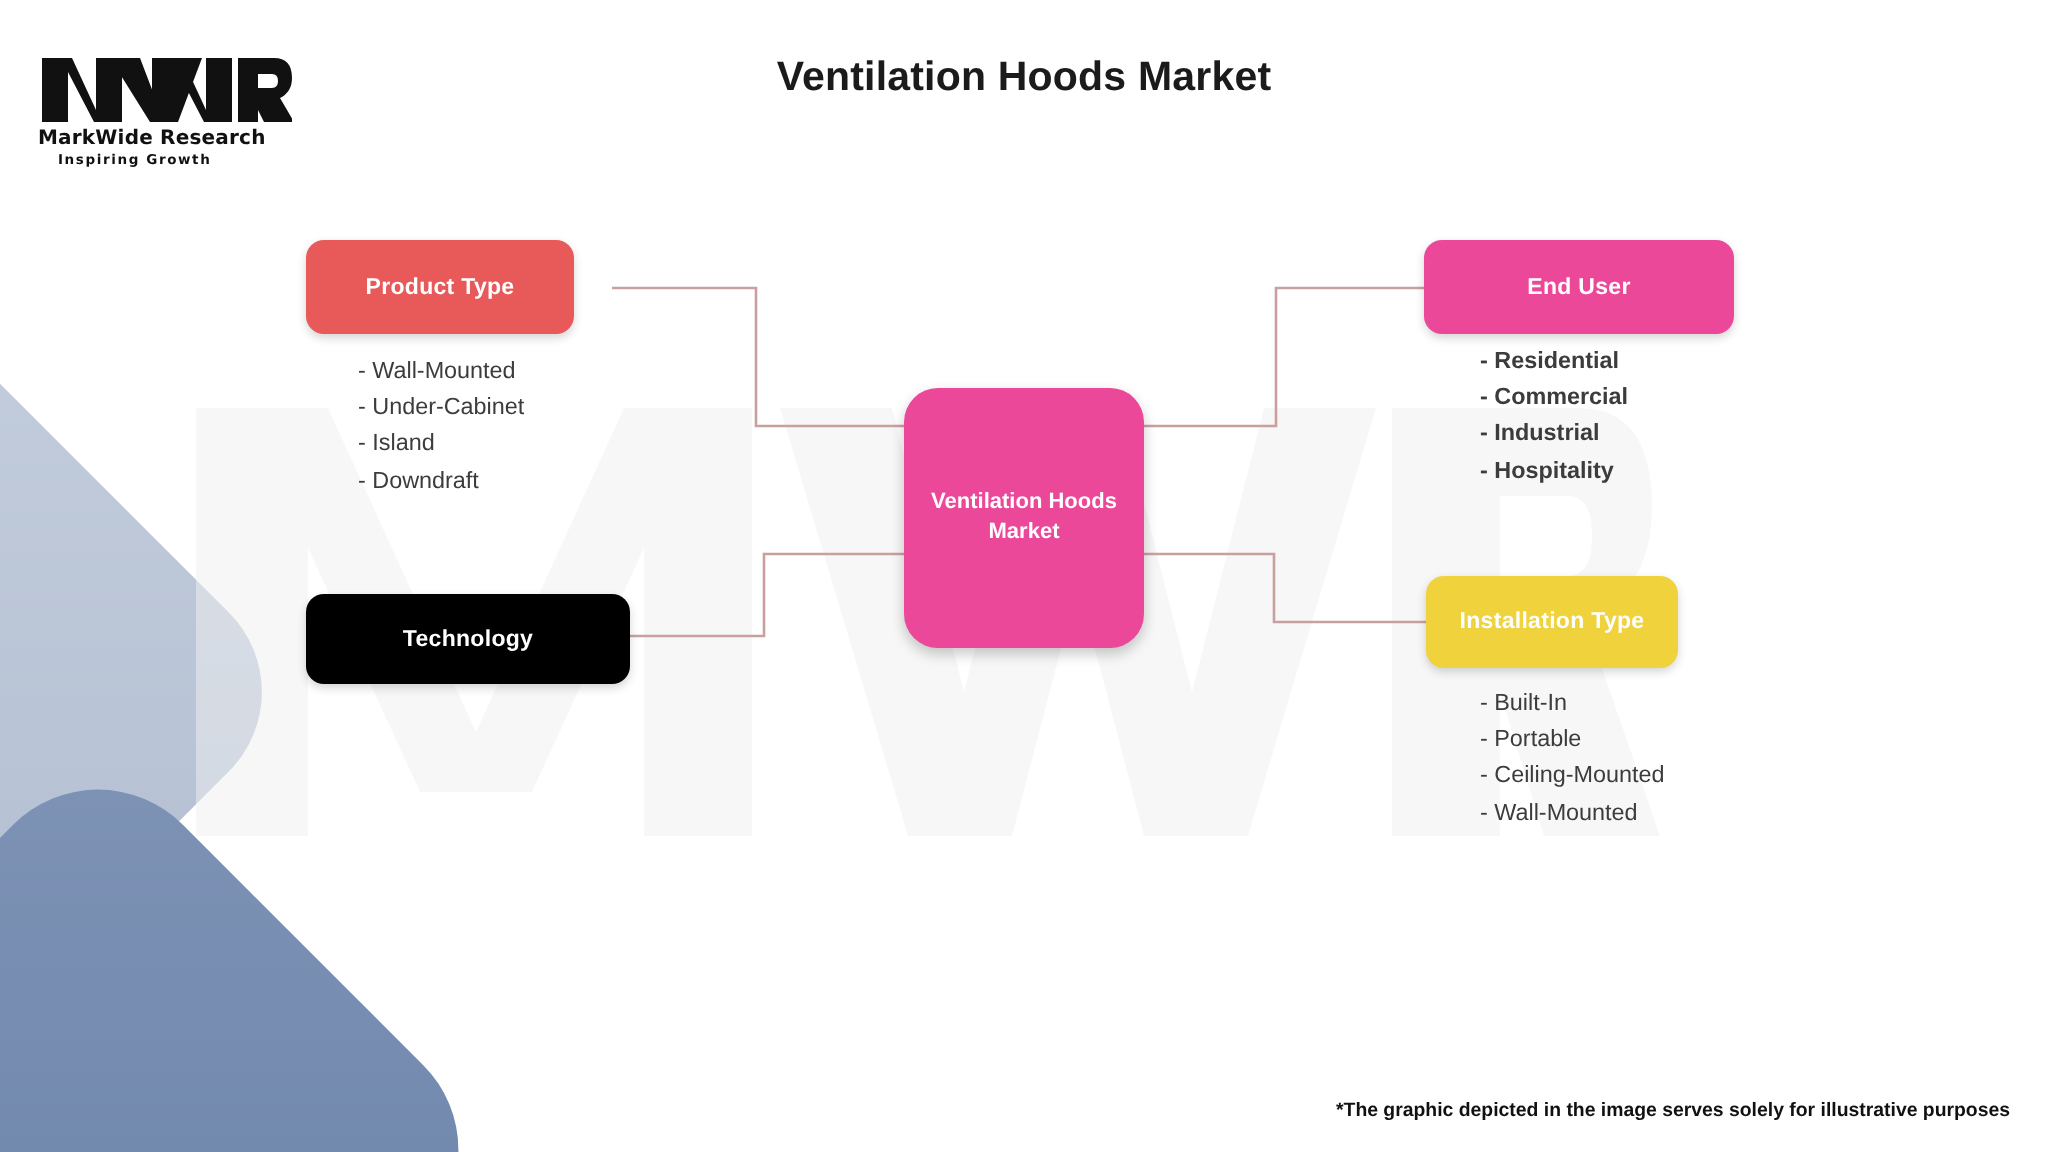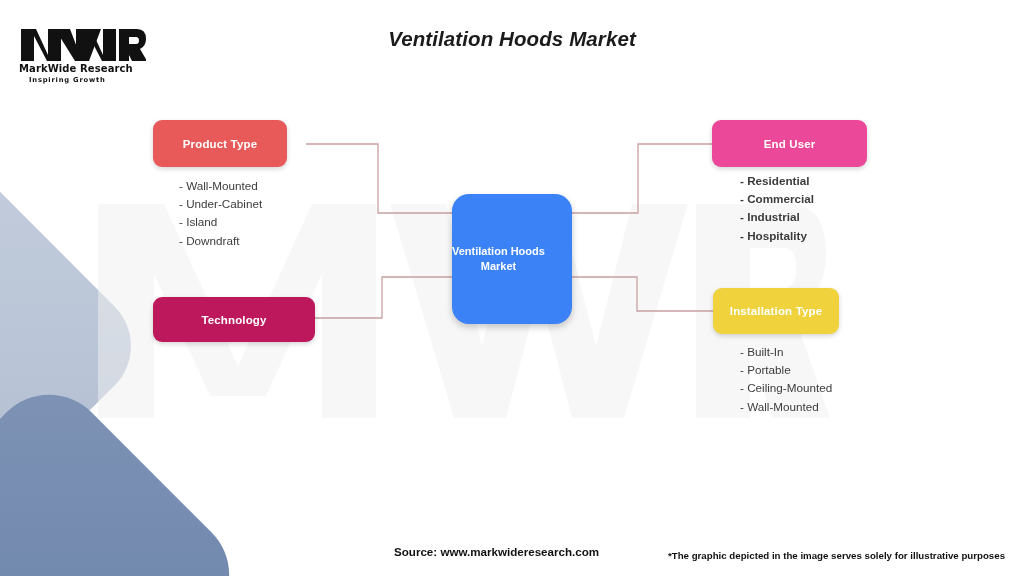--- a/index.html
+++ b/index.html
@@ -72,21 +72,20 @@
   .title {
     position: absolute;
     left: 0;
     right: 0;
     top: 27px;
     text-align: center;
     font-size: 20.5px;
     font-weight: bold;
     color: #1b1b1b;
     letter-spacing: 0.1px;
-    font-style: italic;
   }
 
   
   .links {
     position: absolute;
     inset: 0;
     pointer-events: none;
   }
   .links svg { display: block; width: 1024px; height: 576px; }
 
@@ -98,34 +97,34 @@
     align-items: center;
     justify-content: center;
     color: #ffffff;
     font-weight: bold;
     font-size: 11.5px;
     letter-spacing: 0.15px;
     box-shadow: 0 2px 5px rgba(0,0,0,0.17);
   }
   .node-product   { left: 153px; top: 120px; width: 134px; height: 47px; background: #e85a5a; }
   .node-enduser   { left: 712px; top: 120px; width: 155px; height: 47px; background: #ec4899; }
-  .node-technology{ left: 153px; top: 297px; width: 162px; height: 45px; background: #be185d; }
+  .node-technology{ left: 153px; top: 297px; width: 162px; height: 45px; background: #000000; }
   .node-install   { left: 713px; top: 288px; width: 126px; height: 46px; background: #efd23c; }
 
   .center-node {
     position: absolute;
     left: 452px;
     top: 194px;
     width: 120px;
     height: 130px;
-    background: #3b82f6;
+    background: #ec4899;
     border-radius: 17px;
     display: flex;
     align-items: center;
-    justify-content: flex-start;
+    justify-content: center;
     text-align: center;
     color: #ffffff;
     font-weight: bold;
     font-size: 11px;
     line-height: 1.35;
     box-shadow: 0 3px 7px rgba(0,0,0,0.22);
   }
 
   
   .items {
@@ -240,16 +239,15 @@
   <div class="node node-install">
     <span>Installation Type</span>
   </div>
   <div class="items items-install">
     <span class="row">- Built-In</span>
     <span class="row">- Portable</span>
     <span class="row">- Ceiling-Mounted</span>
     <span class="row">- Wall-Mounted</span>
   </div>
 
-  <div class="source">Source: www.markwideresearch.com</div>
   <div class="disclaimer">*The graphic depicted in the image serves solely for illustrative purposes</div>
 
 </div>
 
 </body></html>

